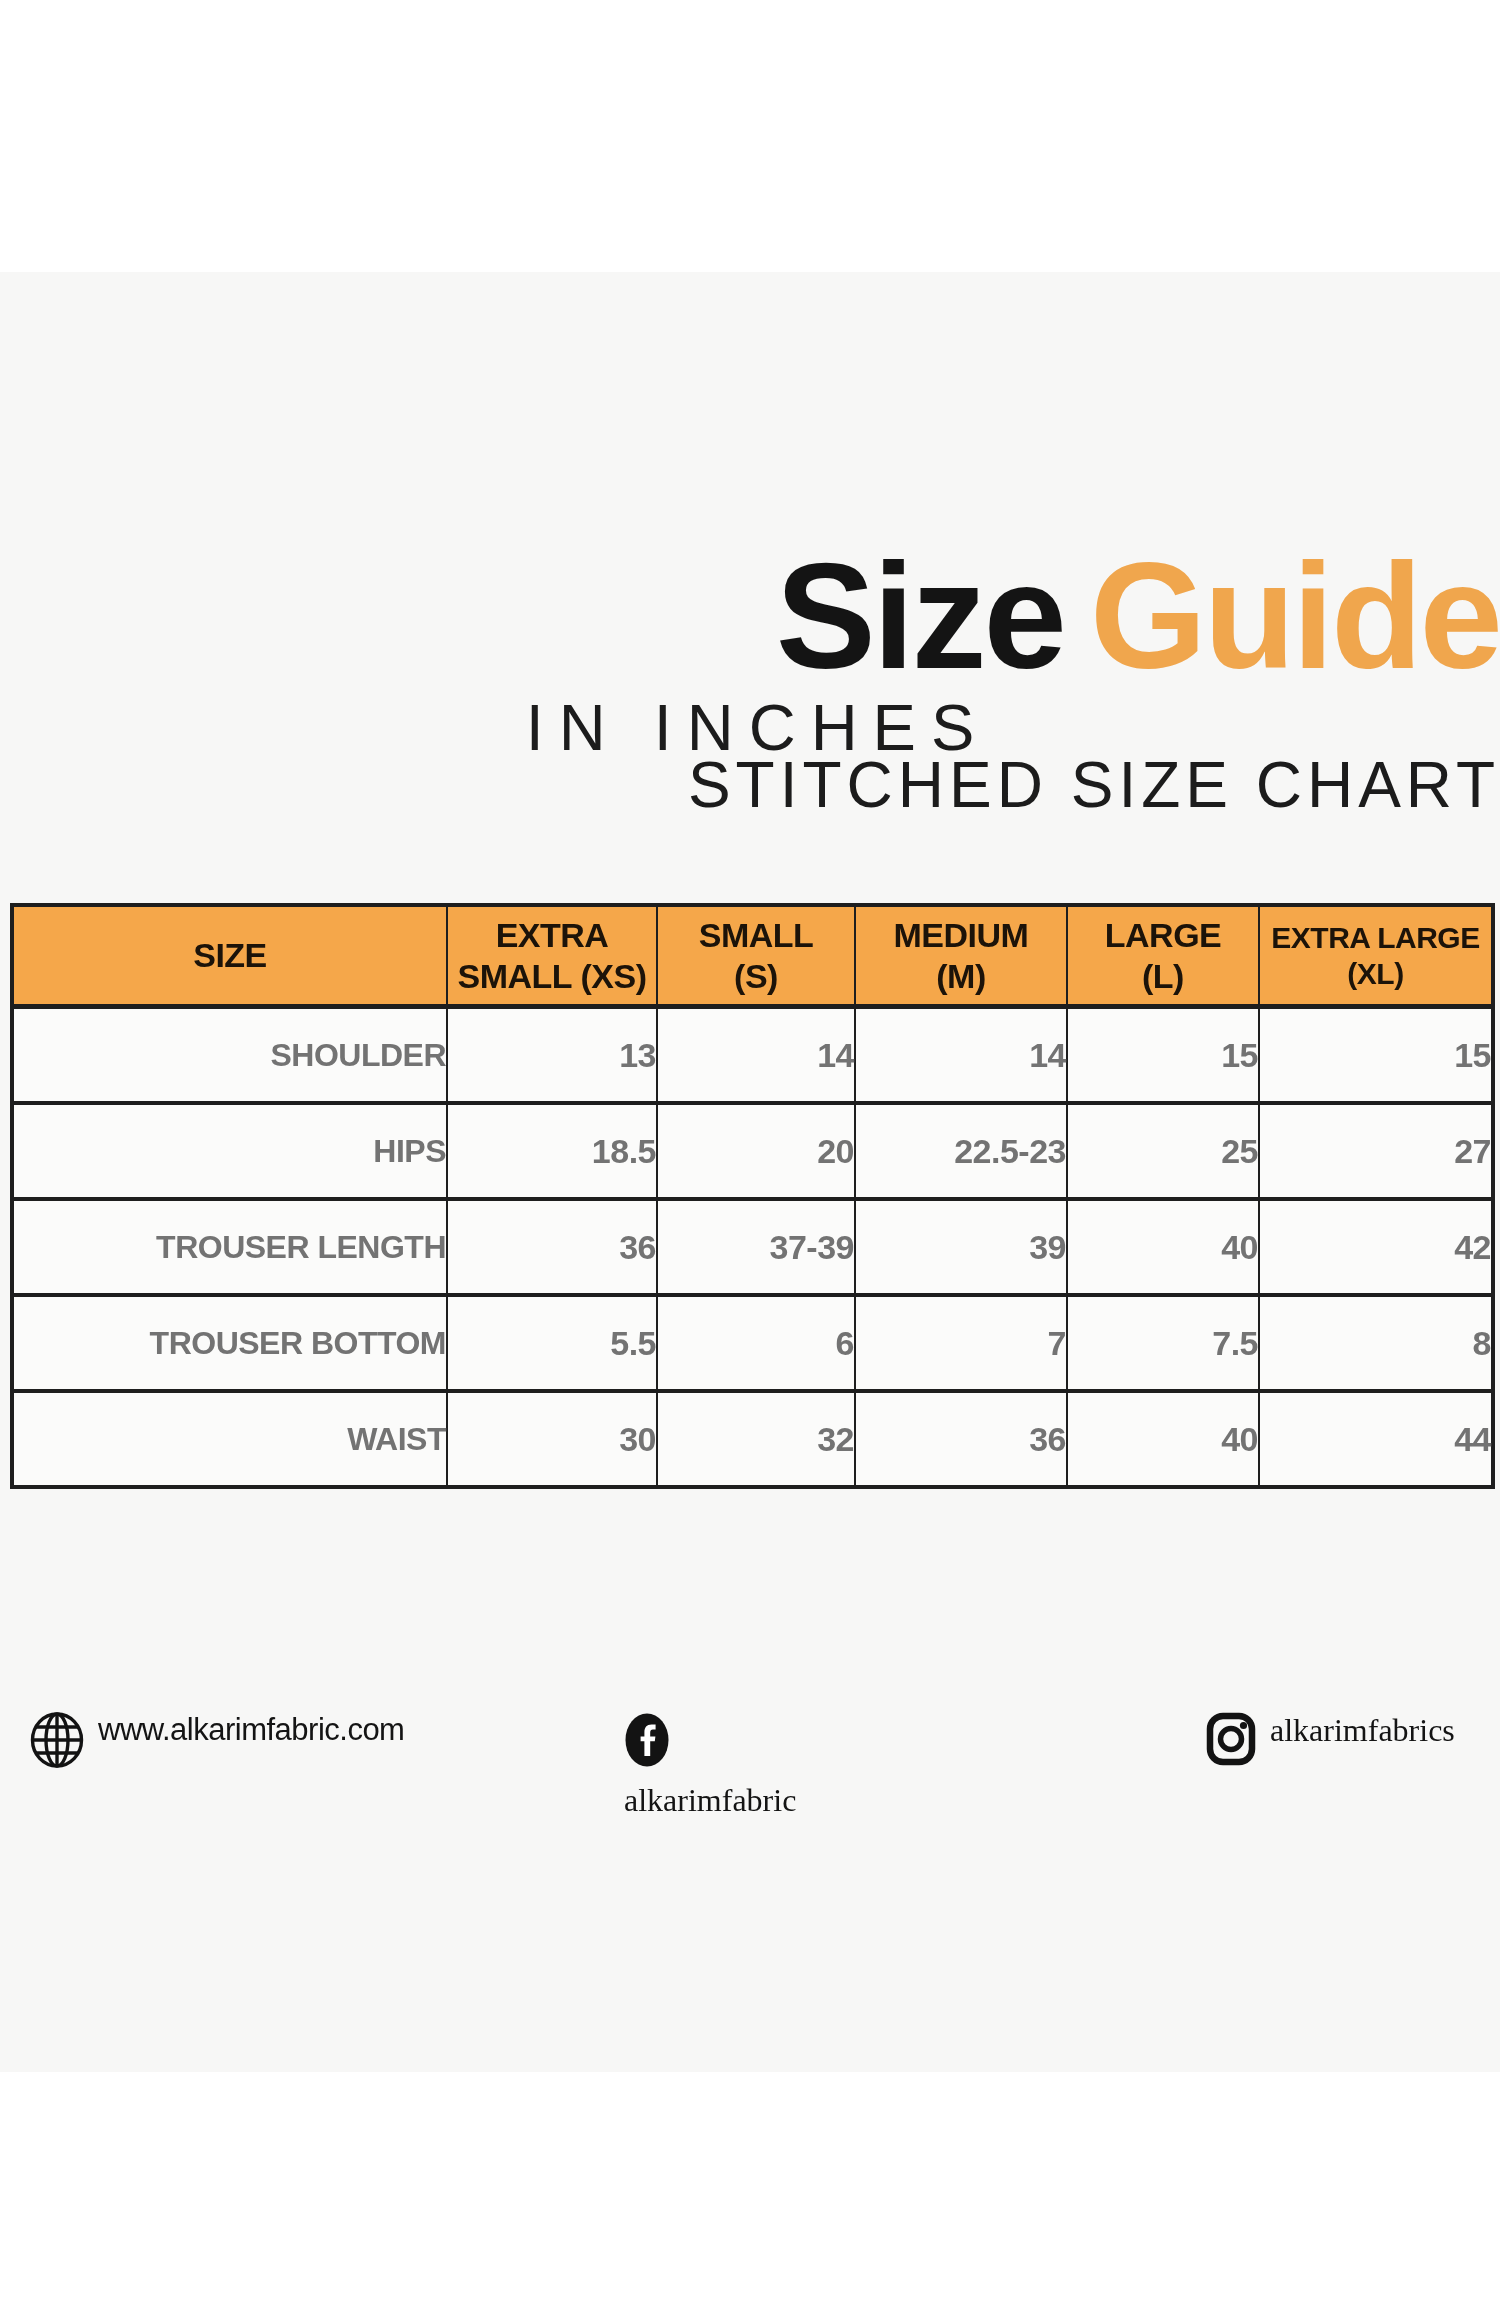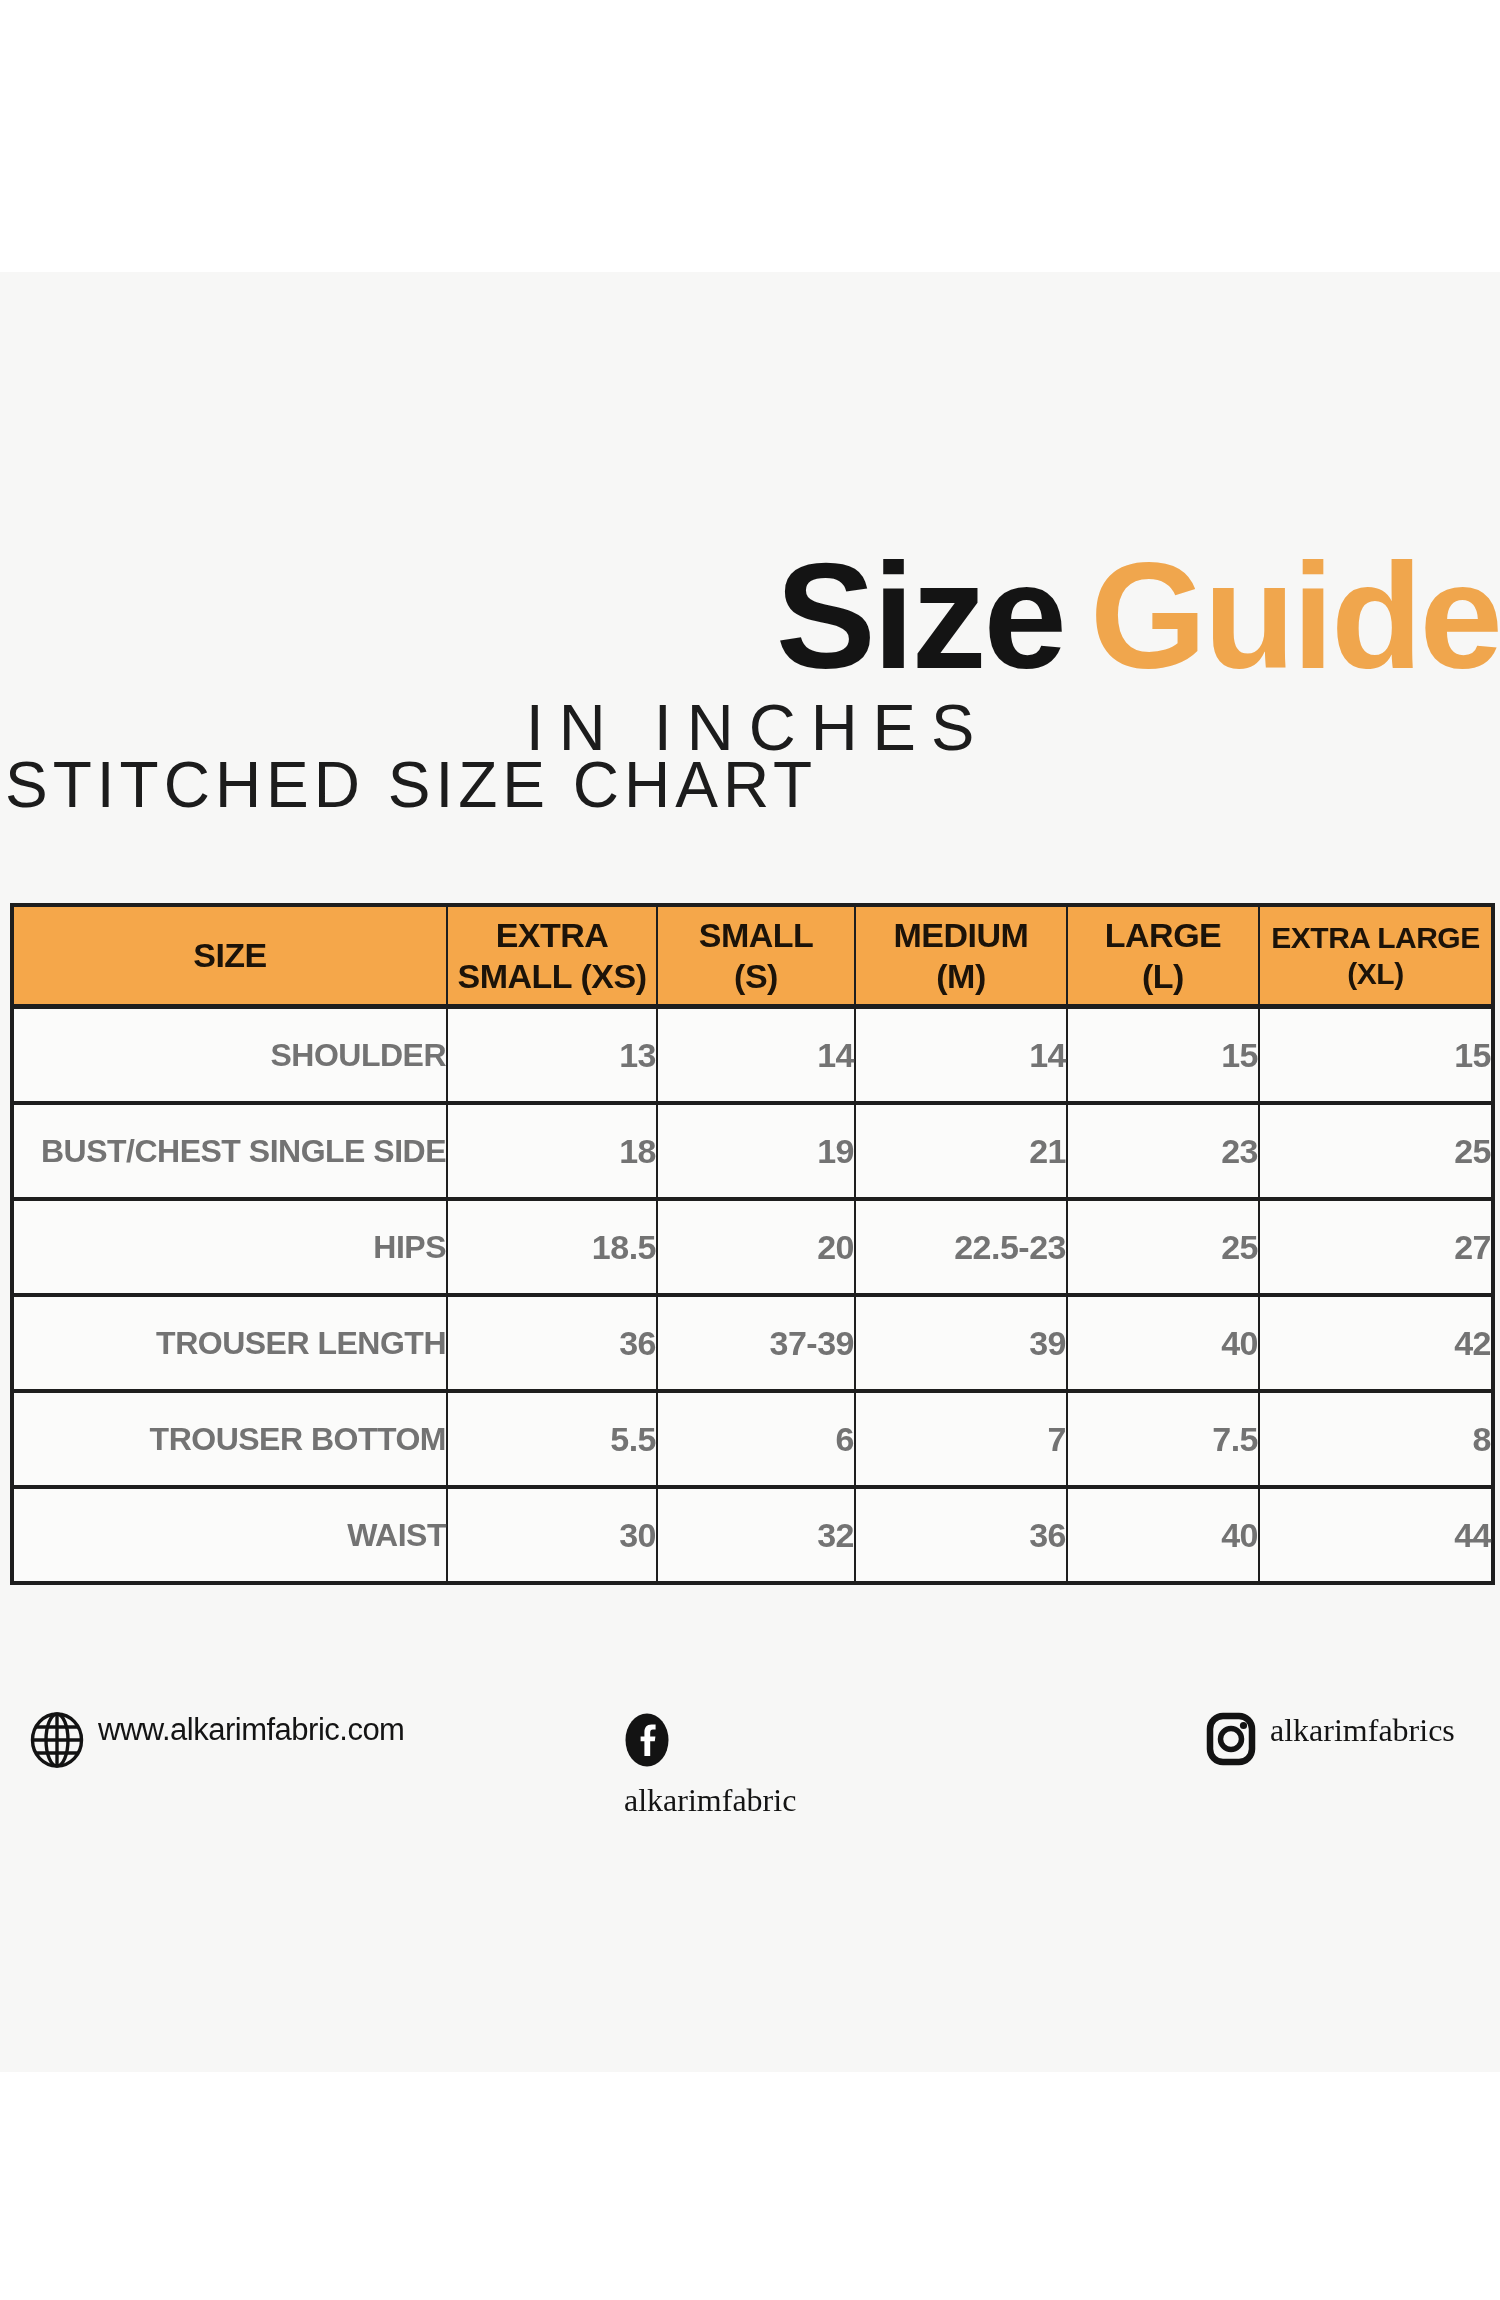--- a/index.html
+++ b/index.html
@@ -15,21 +15,21 @@
     position:absolute;top:538px;left:0;width:1500px;margin:0;text-align:right;
     font-size:150px;font-weight:700;letter-spacing:-3px;line-height:1.05;color:#141414;
   }
   h1.main-title .t1{margin-right:26px;}
   h1.main-title .t2{color:#f0a64d;}
   .sub1{
     position:absolute;top:690px;left:0;width:1500px;text-align:center;
     font-size:65px;font-weight:400;letter-spacing:15px;text-indent:15px;color:#1c1c1c;
   }
   .sub2{
-    position:absolute;top:748px;left:0;width:1500px;text-align:left;
+    position:absolute;top:748px;left:0;width:1500px;text-align:right;
     font-size:64px;font-weight:400;letter-spacing:5px;text-indent:5px;color:#1c1c1c;
   }
 
   
   table.size-chart{
     position:absolute;left:10px;top:903px;width:1481px;
     border-collapse:collapse;table-layout:fixed;
     border:4px solid #1e1e1e;
   }
   col.c0{width:435px;} col.c1{width:210px;} col.c2{width:198px;}
@@ -101,28 +101,20 @@
   <tbody id="chart-body">
       <tr>
         <td class="row-label">SHOULDER</td>
         <td class="cell-value">13</td>
         <td class="cell-value">14</td>
         <td class="cell-value">14</td>
         <td class="cell-value">15</td>
         <td class="cell-value">15</td>
       </tr>
       <tr>
-        <td class="row-label">BUST/CHEST SINGLE SIDE</td>
-        <td class="cell-value">18</td>
-        <td class="cell-value">19</td>
-        <td class="cell-value">21</td>
-        <td class="cell-value">23</td>
-        <td class="cell-value">25</td>
-      </tr>
-      <tr>
         <td class="row-label">HIPS</td>
         <td class="cell-value">18.5</td>
         <td class="cell-value">20</td>
         <td class="cell-value">22.5-23</td>
         <td class="cell-value">25</td>
         <td class="cell-value">27</td>
       </tr>
       <tr>
         <td class="row-label">TROUSER LENGTH</td>
         <td class="cell-value">36</td>

